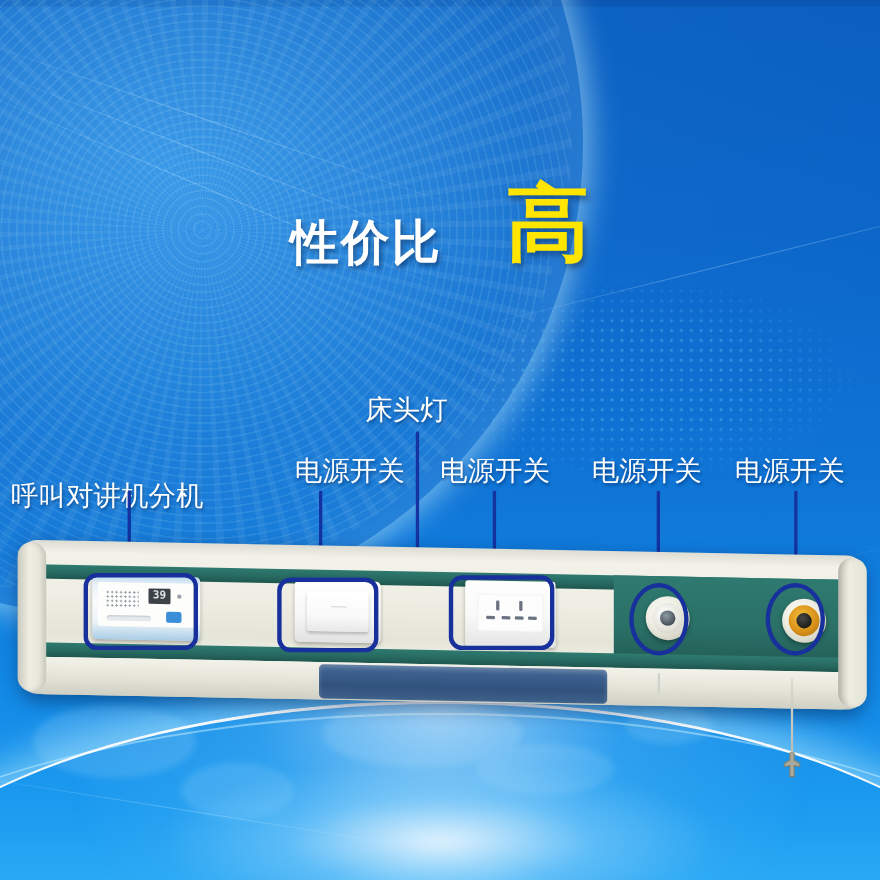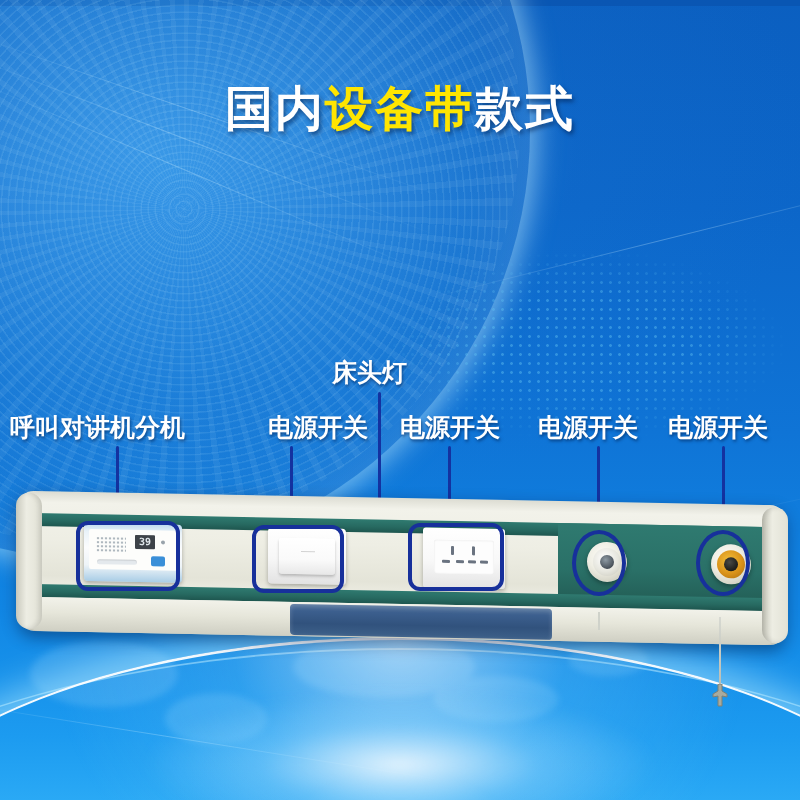--- a/index.html
+++ b/index.html
@@ -89,21 +89,21 @@
     font-weight:bold;line-height:1;white-space:nowrap;
   }
   .sub .s1{font-size:44px;color:#ffffff;text-shadow:2px 3px 5px rgba(0,30,75,0.55);letter-spacing:2px;vertical-align:-6px;}
   .sub .gap{display:inline-block;width:58px;}
   .sub .s2{font-size:76px;color:#ffe500;text-shadow:2px 4px 6px rgba(0,30,75,0.5);}
 
   
   .label{
     position:absolute;
     font-family:"DejaVu Sans","Liberation Sans",sans-serif;
-    font-weight:bold;font-size:25px;color:#ffffff;line-height:1;
+    font-weight:normal;font-size:25px;color:#ffffff;line-height:1;
     white-space:nowrap;text-shadow:1px 2px 3px rgba(0,35,85,0.6);
   }
   .leader{position:absolute;width:3px;background:#1432a0;border-radius:2px;}
 
   
   .panel-wrap{position:absolute;left:18px;top:498px;width:768px;height:140px;}
   .panel{
     position:absolute;left:0;top:0;width:768px;height:140px;
     transform:skewY(1.1deg);
   }
@@ -223,26 +223,26 @@
     <div class="streak" style="left:230px;top:620px;width:640px;transform:rotate(-12deg);"></div>
     <div class="streak" style="left:-60px;top:700px;width:520px;transform:rotate(9deg);"></div>
   </div>
 
   <div class="dotmap"></div>
   <div class="worldmap"></div>
   <div class="arc2"></div>
   <div class="arc"></div>
   <div class="glow-bottom"></div>
 
-  <div class="headline">
-    <span class="w">国内</span><span class="y">设备带</span><span class="w">款式</span>
+
+  <div class="sub">
+    <span class="s1">性价比</span><span class="gap"></span><span class="s2">高</span>
   </div>
 
-
-  <div class="label" style="left:10px;top:415px;">呼叫对讲机分机</div>
+  <div class="label" style="left:10px;top:438px;">呼叫对讲机分机</div>
   <div class="label" style="left:228px;top:415px;margin-left:40px;">电源开关</div>
   <div class="label" style="left:332px;top:360px;">床头灯</div>
   <div class="label" style="left:400px;top:415px;">电源开关</div>
   <div class="label" style="left:538px;top:415px;">电源开关</div>
   <div class="label" style="left:668px;top:415px;">电源开关</div>
 
   <div class="leader" style="left:116px;top:446px;height:82px;"></div>
   <div class="leader" style="left:290px;top:446px;height:86px;"></div>
   <div class="leader" style="left:378px;top:392px;height:212px;"></div>
   <div class="leader" style="left:448px;top:446px;height:82px;"></div>

